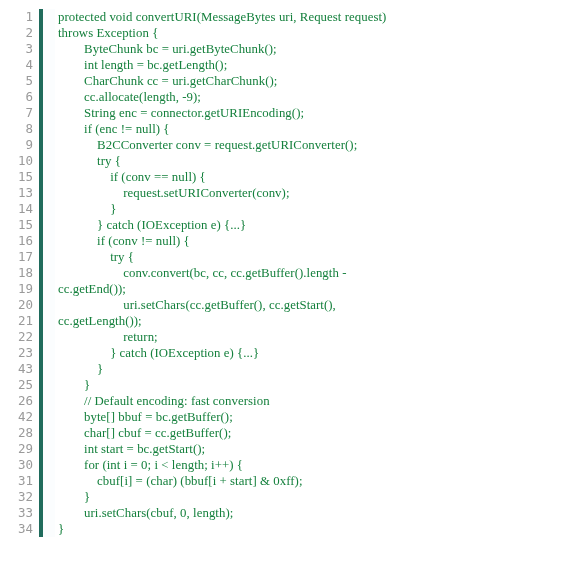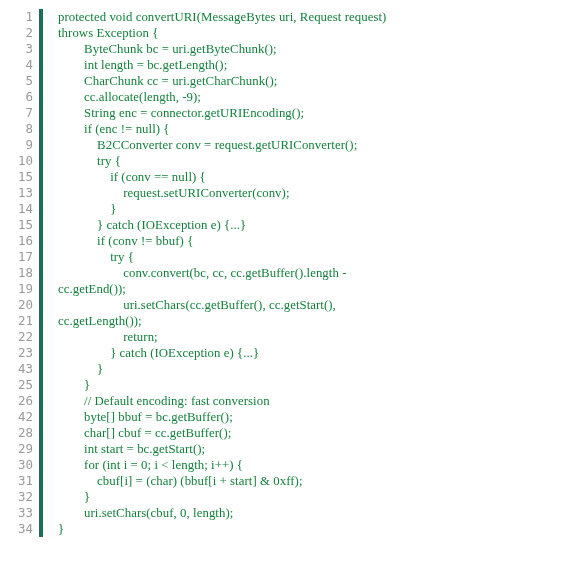--- a/index.html
+++ b/index.html
@@ -164,21 +164,21 @@
         <tr>
           <td class="gutter-cell">15</td>
           <td class="divider-cell"></td>
           <td class="pad-cell"></td>
           <td class="code-cell">            } catch (IOException e) {...}</td>
         </tr>
         <tr>
           <td class="gutter-cell">16</td>
           <td class="divider-cell"></td>
           <td class="pad-cell"></td>
-          <td class="code-cell">            if (conv != bbuf) {</td>
+          <td class="code-cell">            if (conv != null) {</td>
         </tr>
         <tr>
           <td class="gutter-cell">17</td>
           <td class="divider-cell"></td>
           <td class="pad-cell"></td>
           <td class="code-cell">                try {</td>
         </tr>
         <tr>
           <td class="gutter-cell">18</td>
           <td class="divider-cell"></td>

